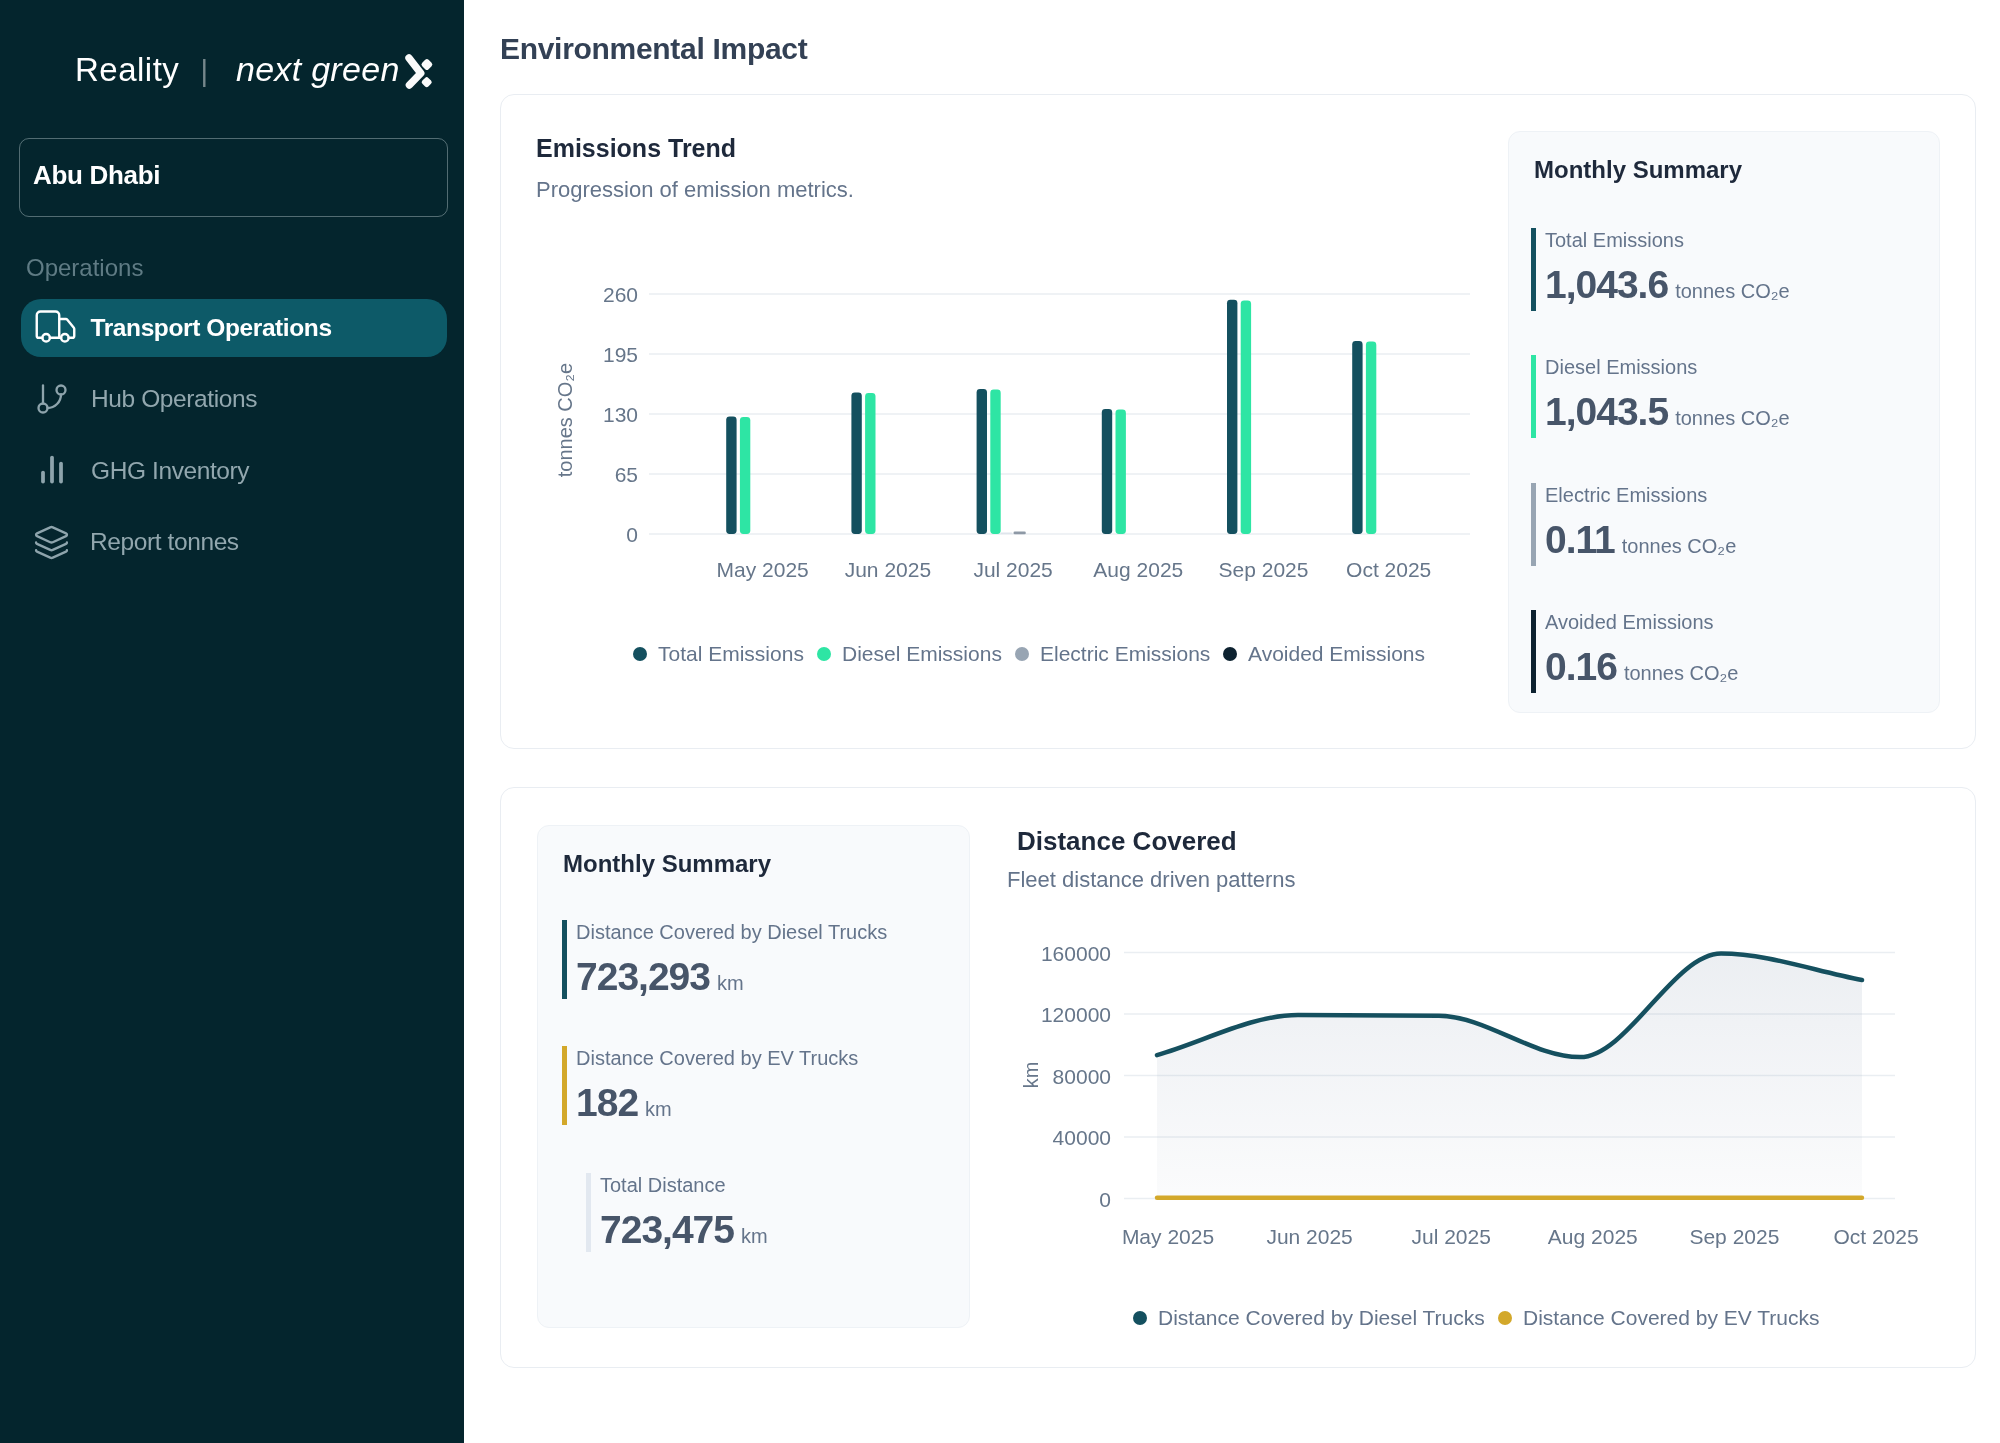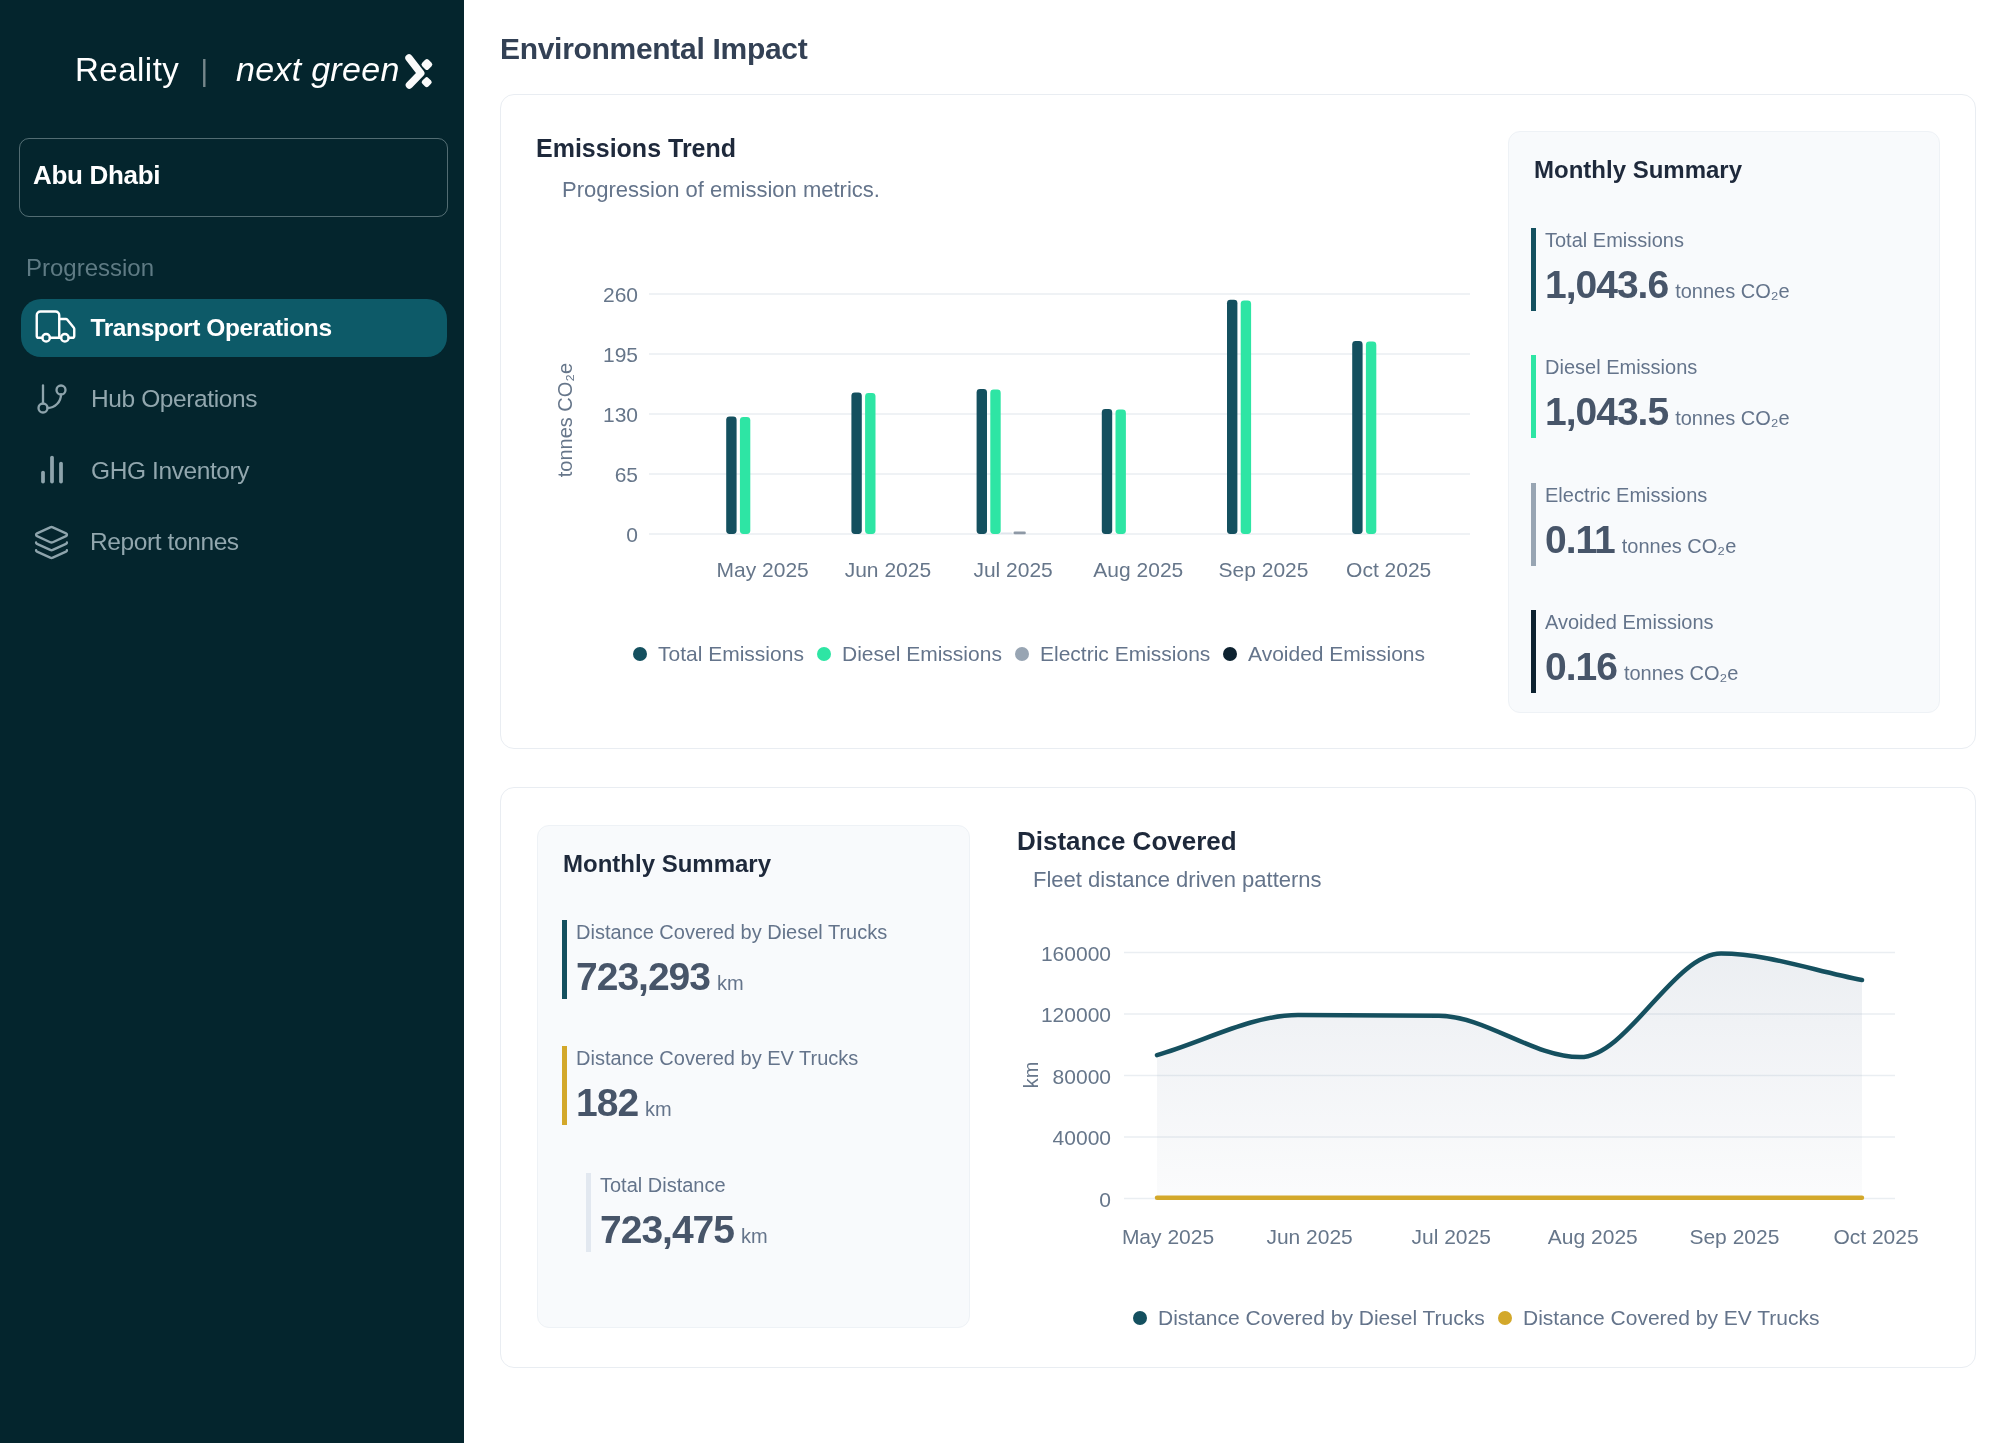--- a/index.html
+++ b/index.html
@@ -15,41 +15,41 @@
   .selectbox { position:absolute; left:19px; top:138px; width:429px; height:79px; border:1px solid rgba(210,225,230,0.38); border-radius:10px; color:#fff; font-size:26px; font-weight:700; letter-spacing:-0.3px; line-height:73px; padding-left:13px; }
   .seclabel { position:absolute; left:26px; top:254px; font-size:24px; color:#5f7b84; }
   .navitem { position:absolute; left:21px; width:426px; height:58px; border-radius:20px; color:#92a7ae; font-size:24.5px; letter-spacing:-0.4px; display:flex; align-items:center; }
   .navitem.active { background:#0d5a68; color:#ffffff; font-weight:700; }
 
   
   .h1 { position:absolute; left:500px; top:31px; font-size:30px; font-weight:700; color:#334155; white-space:nowrap; letter-spacing:-0.3px; line-height:35px;text-align:center; }
   .card { position:absolute; background:#fff; border:1px solid #e9edf2; border-radius:14px; }
   .subcard { position:absolute; background:#f8fafc; border:1px solid #eef2f6; border-radius:12px; }
   .ctitle { font-weight:700; color:#1e293b; white-space:nowrap; }
-  .csub { color:#64748b; white-space:nowrap;margin-left:26px; }
+  .csub { color:#64748b; white-space:nowrap; }
 
   .sumitem { position:absolute; border-left:5px solid #000; padding-left:9px; white-space:nowrap; }
   .sumitem .lbl { font-size:20px; line-height:24px; color:#64748b; }
   .sumitem .val { font-size:39px; line-height:46px; margin-top:10px; font-weight:700; color:#475569; letter-spacing:-1px; }
   .sumitem .unit { font-size:20px; font-weight:400; color:#64748b; letter-spacing:0; margin-left:7px; }
 </style>
 </head>
 <body>
 
 <div class="sidebar">
   <div class="logo">
     <span class="r">Reality</span><span class="sep">|</span><span class="ng">next green</span>
     <svg class="abs" style="left:327px; top:3px;" width="33" height="36" viewBox="0 0 33 36">
       <path d="M7 5 L18.8 20.2 L7.4 32" fill="none" stroke="#fafafa" stroke-width="7.4" stroke-linecap="round" stroke-linejoin="round"></path>
       <rect x="20.4" y="7" width="9" height="9" rx="2.4" fill="#fafafa" transform="rotate(45 24.9 11.5)"></rect>
       <rect x="20.5" y="25" width="8.4" height="8.4" rx="2.3" fill="#fafafa" transform="rotate(45 24.7 29.2)"></rect>
     </svg>
   </div>
   <div class="selectbox">Abu Dhabi</div>
-  <div class="seclabel">Progression</div>
+  <div class="seclabel">Operations</div>
 
   <div class="navitem active" style="top:299px;">
     <svg style="margin-left:11.5px; margin-right:13px; position:relative; top:-1.5px;" width="45" height="45" viewBox="0 0 24 24" fill="none" stroke="#ffffff" stroke-width="1.28" stroke-linecap="round" stroke-linejoin="round">
         <path d="M14 18V6a2 2 0 0 0-2-2H4a2 2 0 0 0-2 2v11a1 1 0 0 0 1 1h2"></path>
         <path d="M15 18H9"></path>
         <path d="M19 18h2a1 1 0 0 0 1-1v-3.65a1 1 0 0 0-.22-.624l-3.48-4.35A1 1 0 0 0 17.52 8H14"></path>
         <circle cx="17" cy="18" r="2"></circle>
         <circle cx="7" cy="18" r="2"></circle>
       </svg>
     <span>Transport Operations</span>

